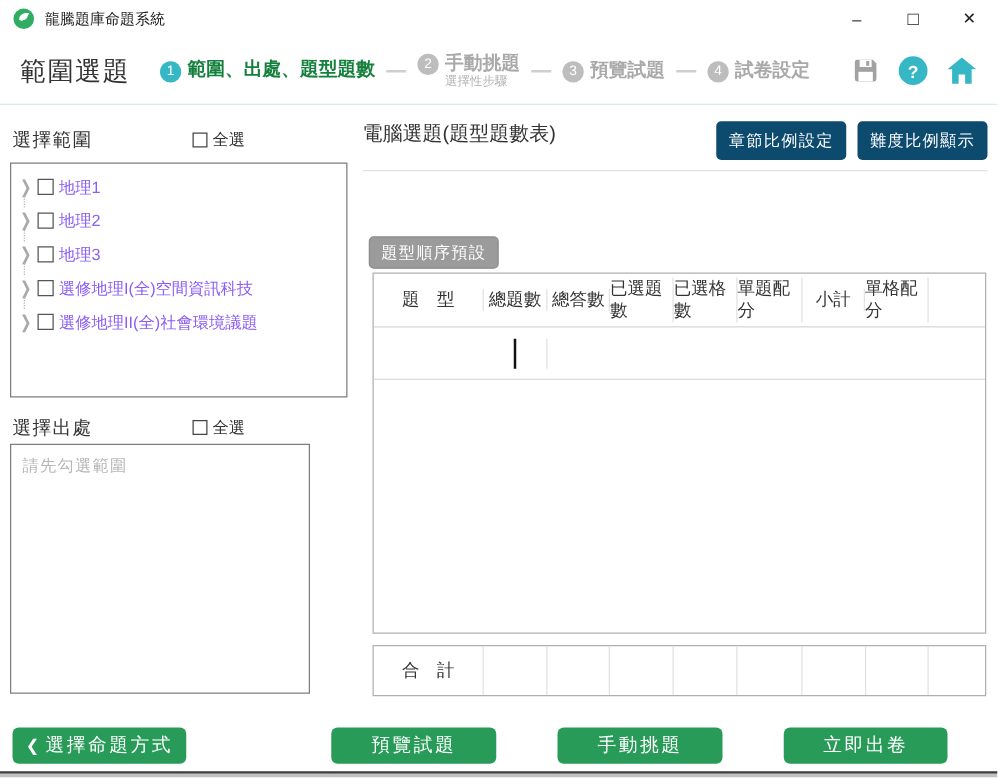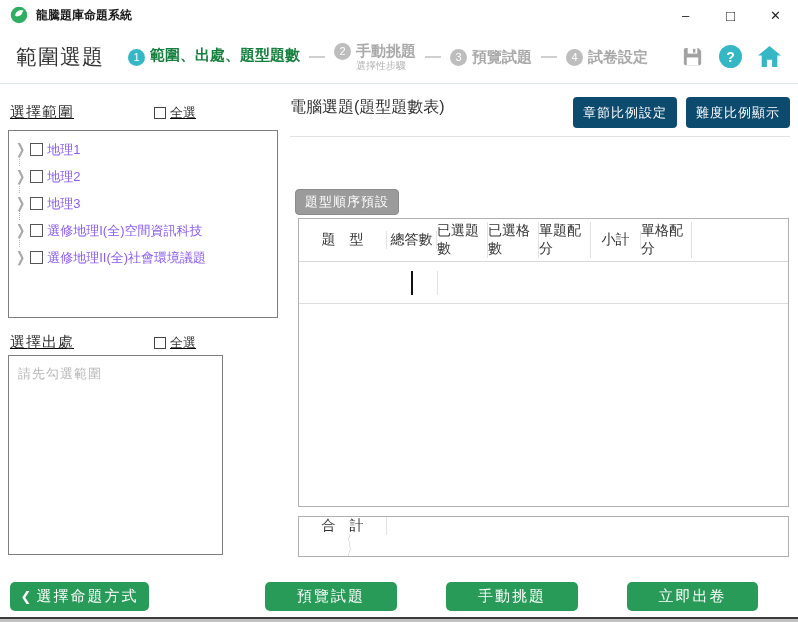--- a/index.html
+++ b/index.html
@@ -1,76 +1,76 @@
 <!DOCTYPE html>
 <html><head>
 <meta charset="utf-8">
 <style>
   * { margin:0; padding:0; box-sizing:border-box; font-family:"Liberation Sans","DejaVu Sans",sans-serif; }
   html,body { width:798px; height:622px; background:#ffffff; overflow:hidden; position:relative; }
 
   
   .titlebar { position:absolute; left:0; top:0; width:798px; height:30px; background:#fff; display:flex; align-items:center; padding-left:10px; }
   .logo { width:18px; height:18px; }
-  .app-title { font-size:12px; color:#1a1a1a; margin-left:8px;font-weight:bold; }
+  .app-title { font-size:12px; color:#1a1a1a; margin-left:8px; }
   .win-controls { position:absolute; right:0; top:0; height:30px; display:flex; }
   .win-btn { width:45px; height:30px; display:flex; align-items:center; justify-content:center; font-size:13px; color:#222; cursor:default; }
   .win-max { font-size:15px; }
 
   
   .toolbar { position:absolute; left:0; top:30px; width:798px; height:54px; background:#fff; border-bottom:1px solid #ddeaec; display:flex; align-items:center; padding:0 16px; }
   .page-title { font-size:21px; color:#333; letter-spacing:1px; }
   .steps { display:flex; align-items:center; margin-left:24px; }
   .step { display:flex; align-items:flex-start; }
   .step-badge { width:17px; height:17px; border-radius:50%; background:#bdbdbd; color:#fff; font-size:11px; line-height:17px; text-align:center; margin-right:5px; margin-top:1px; flex:none; }
   .step.active .step-badge { background:#35b7c5; }
   .step-text { display:flex; flex-direction:column; }
   .step-label { font-size:15px; font-weight:bold; color:#a9a9a9; line-height:18px; }
   .step.active .step-label { color:#15803d;font-family:Liberation Mono, monospace; }
   .step-sub { font-size:10px; color:#b3b3b3; line-height:12px; }
   .step-dash { width:16px; height:2px; background:#cfcfcf; margin:0 9px; align-self:center; }
   .toolbar-icons { margin-left:auto; display:flex; align-items:center; gap:15px; }
   .help-icon { width:23px; height:23px; border-radius:50%; background:#35b7c5; color:#fff; font-size:14px; font-weight:bold; display:flex; align-items:center; justify-content:center; }
 
   
-  .section-row { position:absolute; display:flex; align-items:flex-end; left:10px;text-decoration:underline; }
+  .section-row { position:absolute; display:flex; align-items:flex-start; left:10px; }
   .section-title { font-size:15px; color:#333; letter-spacing:1px; }
   .selectall { display:flex; align-items:center; margin-left:80px; }
   .checkbox { width:12px; height:12px; border:1px solid #444; background:#fff; margin-right:4px; flex:none; }
   .selectall-label { font-size:13px; color:#333; }
 
   .tree-box { position:absolute; left:8px; top:130px; width:270px; height:188px; border:1px solid #7e7e7e; background:#fff; padding-top:5px; }
   .tree-item { height:27px; display:flex; align-items:center; padding-left:7px; position:relative; }
   .tree-chevron { color:#a9a9a9; font-size:11px; margin-right:5px; transform:scaleY(1.3); }
   .tree-dots { position:absolute; left:10px; top:21px; height:9px; border-left:1px dotted #b5b5b5; }
   .tree-check { width:13px; height:13px; border:1px solid #555; background:#fff; flex:none; }
   .tree-label { font-size:13px; color:#8b5cf6; margin-left:4px; }
 
-  .source-box { position:absolute; left:8px; top:355px; width:215px; height:200px; border:1px solid #7e7e7e; background:#fff; padding:8px 9px; }
+  .source-box { position:absolute; left:8px; top:355px; width:240px; height:200px; border:1px solid #7e7e7e; background:#fff; padding:8px 9px; }
   .placeholder { font-size:13px; color:#b7b7b7; letter-spacing:1px; }
 
   
   .right-header { position:absolute; left:290px; top:97px; width:500px; height:31px; display:flex; }
   .right-title { font-size:16px; color:#333; }
   .grn-btn { background:#0c4a6e; color:#fff; font-size:13px; border:none; border-radius:4px; padding:5px 10px; margin-left:9px; letter-spacing:1px; cursor:pointer; }
   .right-header .spacer { flex:1; }
   .right-sep { position:absolute; left:290px; top:136px; width:500px; height:1px; background:#e2e2e2; }
   .type-order-btn { position:absolute; left:295px; top:189px; background:#9b9b9b; color:#fff; font-size:13px; border:1px solid #8b8b8b; border-radius:4px; padding:3px 9px; letter-spacing:1px; cursor:pointer; }
 
   .qtable { position:absolute; left:298px; top:218px; width:491px; height:289px; border:1px solid #b0b0b0; background:#fff; }
   .trow { display:flex; width:100%;align-items:center; }
   .hrow { height:43px; border-bottom:1px solid #d8d8d8; }
   .drow { height:42px; border-bottom:1px solid #dcdcdc; }
   .cell { border-right:1px solid #e2e2e2; display:flex; align-items:center; justify-content:center; font-size:14px; color:#333; }
   .cell:last-child { border-right:none; }
   .c0{width:88px;} .c1{width:51px;} .c2{width:50px;} .c3{width:51px;} .c4{width:51px;} .c5{width:52px;} .c6{width:51px;} .c7{width:50px;} .c8{flex:1;}
   .caret { width:2px; height:24px; background:#111; margin-left:24px; }
   .drow .cell.caret-cell { justify-content:flex-start; }
 
-  .total-table { position:absolute; left:298px; top:516px; width:491px; height:41px; border:1px solid #b0b0b0; background:#fff; display:flex;flex-direction:column; }
+  .total-table { position:absolute; left:298px; top:516px; width:491px; height:41px; border:1px solid #b0b0b0; background:#fff; display:flex; }
   .total-table .cell { height:100%; }
 
   
   .foot-btn { position:absolute; top:582px; height:29px; background:#289b58; color:#fff; font-size:15px; border:none; border-radius:5px; display:flex; align-items:center; justify-content:center; letter-spacing:2px; cursor:pointer; }
   .fb-back { left:10px; width:139px; }
   .fb-preview { left:265px; width:132px; }
   .fb-manual { left:446px; width:132px; }
   .fb-generate { left:627px; width:131px; }
   .back-chevron { font-size:13px; margin-right:5px; letter-spacing:0; }
 
@@ -200,20 +200,21 @@
   <button class="grn-btn">章節比例設定</button>
   <button class="grn-btn">難度比例顯示</button>
 </div>
 <div class="right-sep"></div>
 
 <button class="type-order-btn">題型順序預設</button>
 
 <div class="qtable">
   <div class="trow hrow">
     <div class="cell c0">題　型</div>
+    <div class="cell c1">總題數</div>
     <div class="cell c2">總答數</div>
     <div class="cell c3">已選題數</div>
     <div class="cell c4">已選格數</div>
     <div class="cell c5">單題配分</div>
     <div class="cell c7">小計</div>
     <div class="cell c6">單格配分</div>
     <div class="cell c8"></div>
   </div>
   <div class="trow drow">
     <div class="cell c0"></div>

